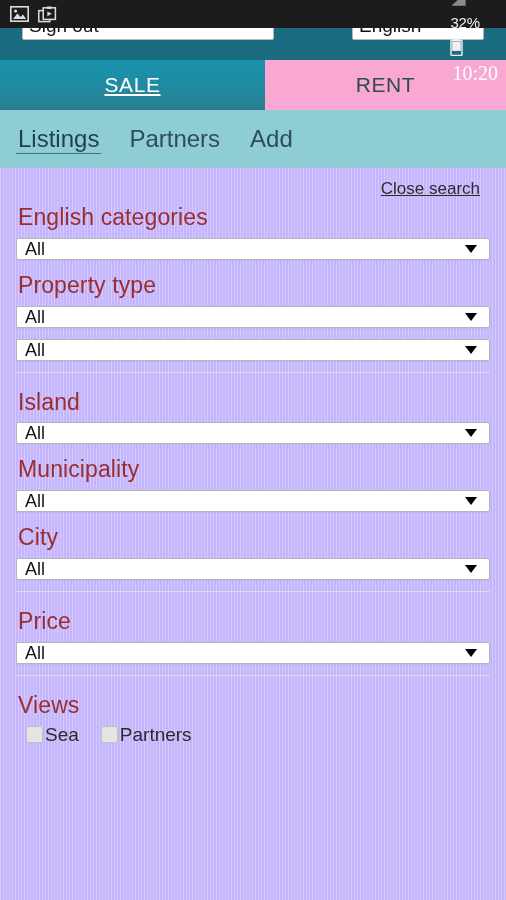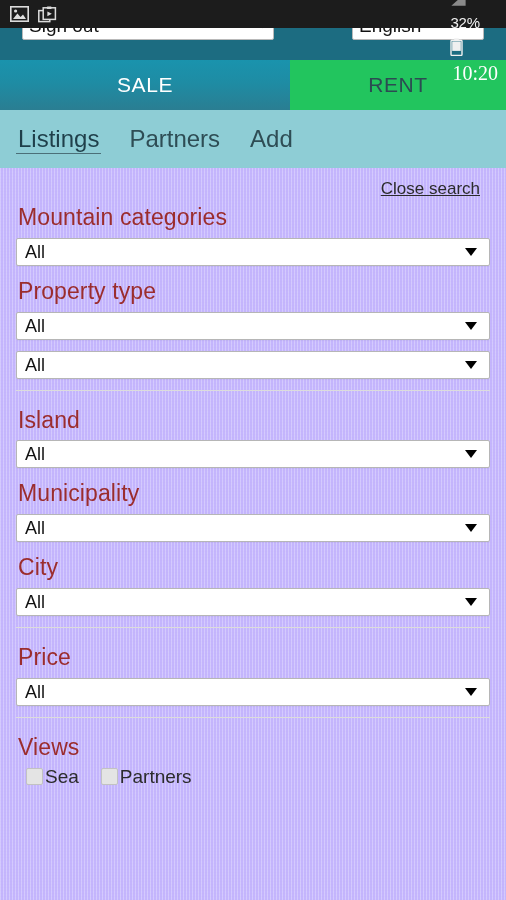--- a/index.html
+++ b/index.html
@@ -72,27 +72,28 @@
   .top-select.lang    { right:22px; width:132px; }
 
   
   .tabs { display:flex; height:50px; }
   .tab {
     display:flex; align-items:center; justify-content:center;
     font-size:21px;
     letter-spacing:0.6px;
   }
   .tab-sale {
-    width:290px;
+    width:265px;
     background:linear-gradient(to bottom,#1a93ad 0%,#1e8ca4 45%,#2a7e92 100%);
     color:#ffffff;
+    text-decoration:underline;
   }
   .tab-rent {
     flex:1;
-    background:#22c55e;
+    background:#f9a8d4;
     color:#2c4b52;
   }
 
   
   .nav {
     background:#8ecdd5;
     height:58px;
     display:flex;
     align-items:center;
     padding-left:16px;
@@ -148,21 +149,21 @@
   .field-label {
     display:block;
     font-size:23px;
     color:#9b2d2d;
     line-height:1.25;
     margin:6px 0 6px 2px;
     letter-spacing:0.1px;
   }
   .select-box {
     position:relative;
-    height:28px;
+    height:22px;
     background:#ffffff;
     border:1px solid #b6b6b6;
     border-radius:2px;
     display:flex;
     align-items:center;
     padding:0 8px;
     box-shadow:0 1px 0 rgba(0,0,0,.03);
   }
   .select-value {
     flex:1;
@@ -273,21 +274,21 @@
 
 <div class="panel">
 
   <div class="close-search-row">
     <a class="close-search">Close search</a>
   </div>
 
   <div class="group">
 
     <div class="field">
-      <label class="field-label">Mountain categories</label>
+      <label class="field-label">English categories</label>
       <div class="select-box">
         <span class="select-value">All</span>
         <span class="select-caret"></span>
       </div>
     </div>
 
     <div class="field">
       <label class="field-label">Property type</label>
       <div class="select-box">
         <span class="select-value">All</span>

